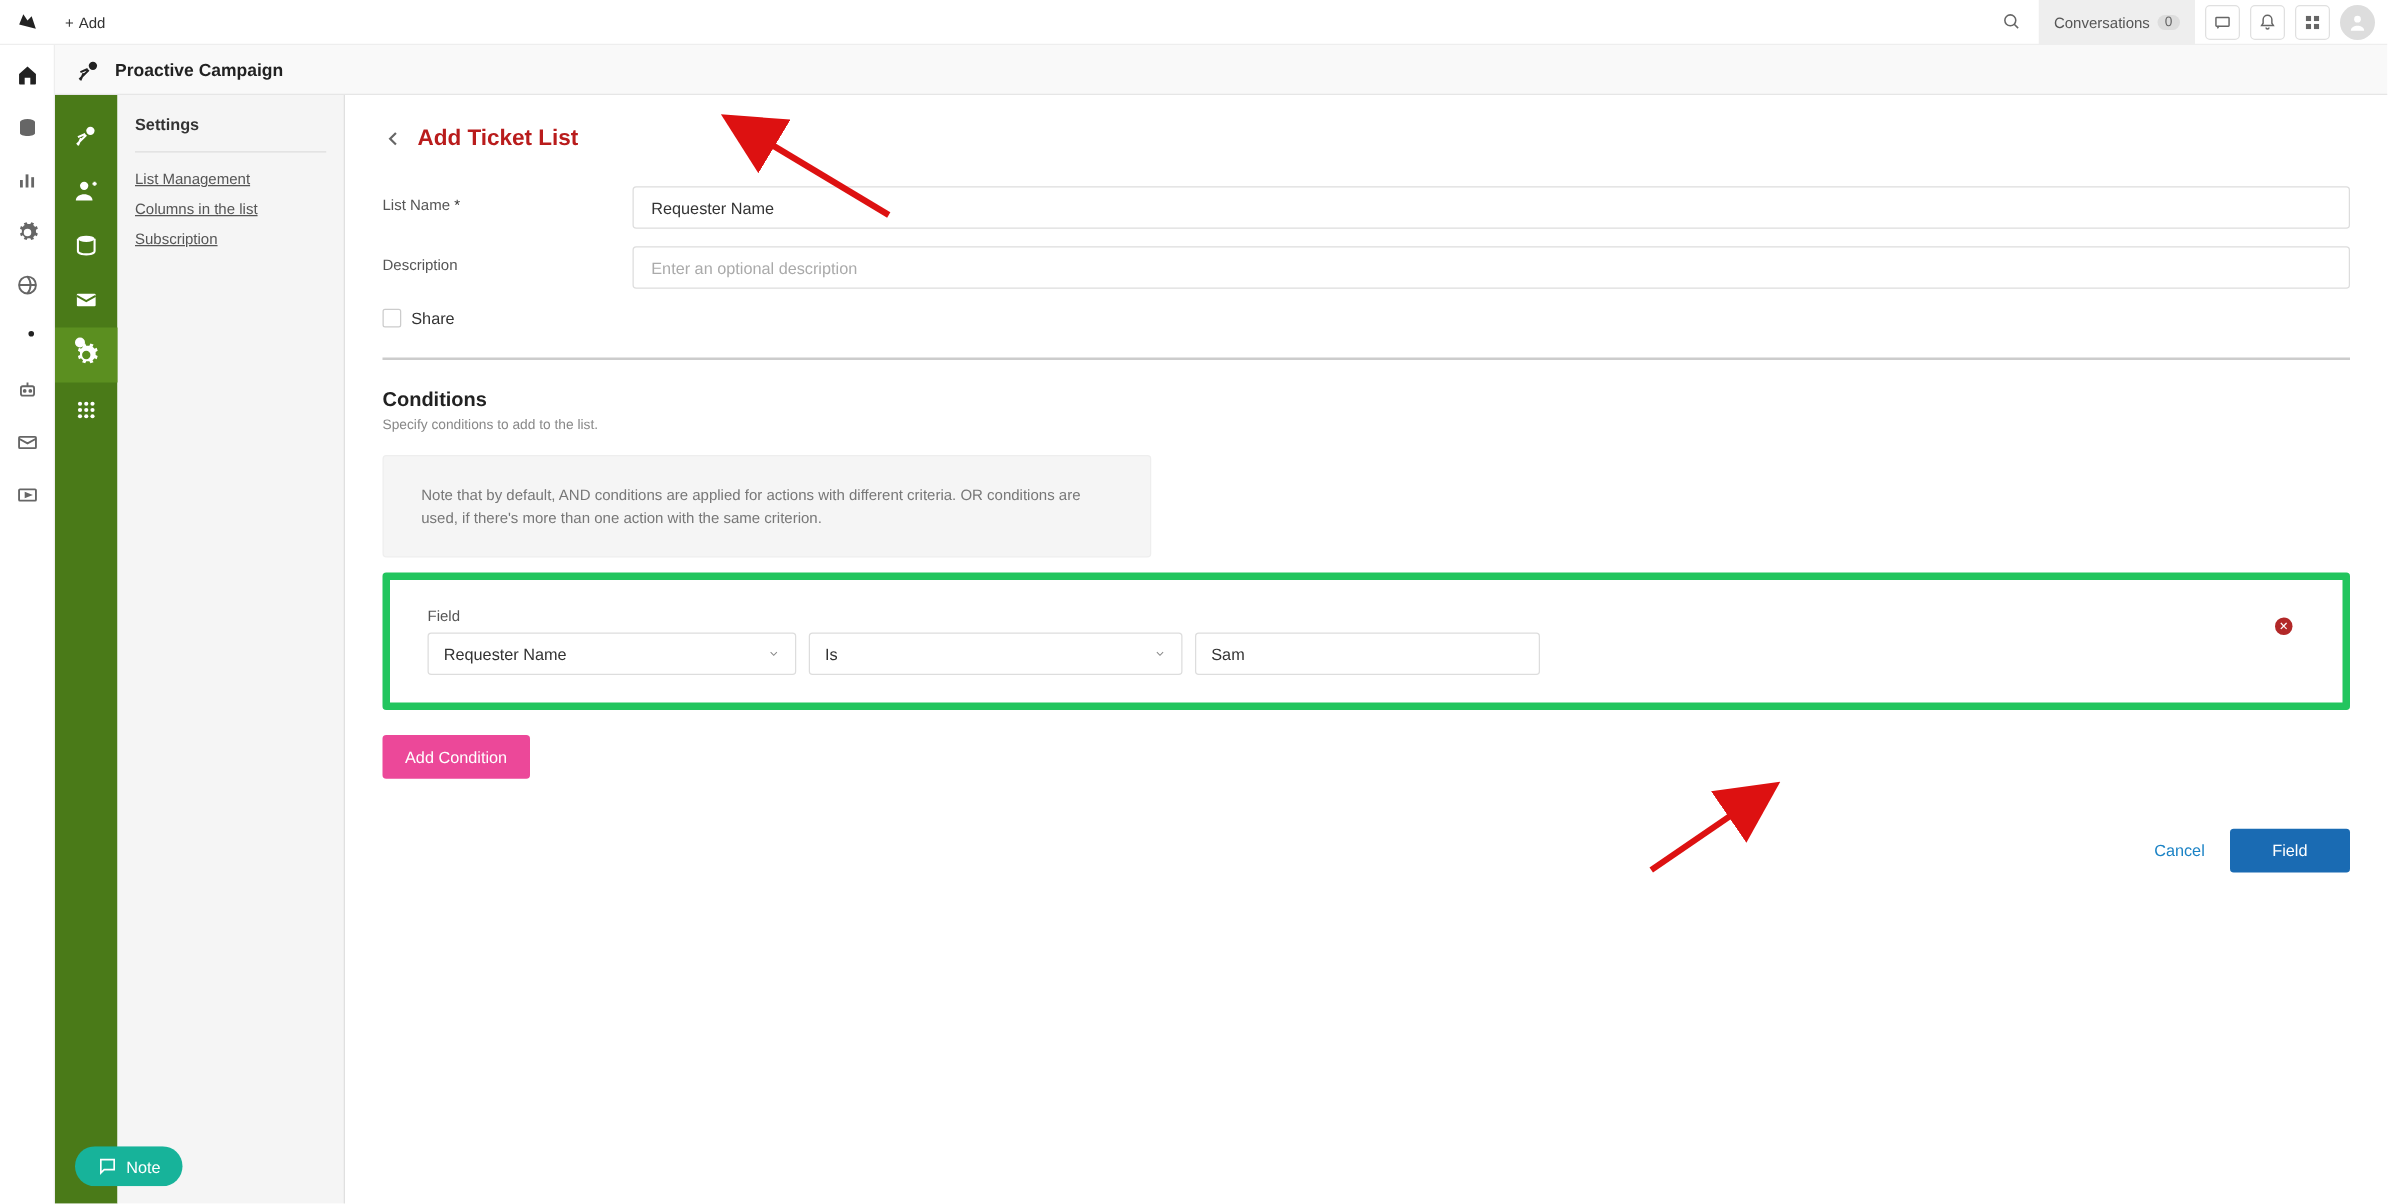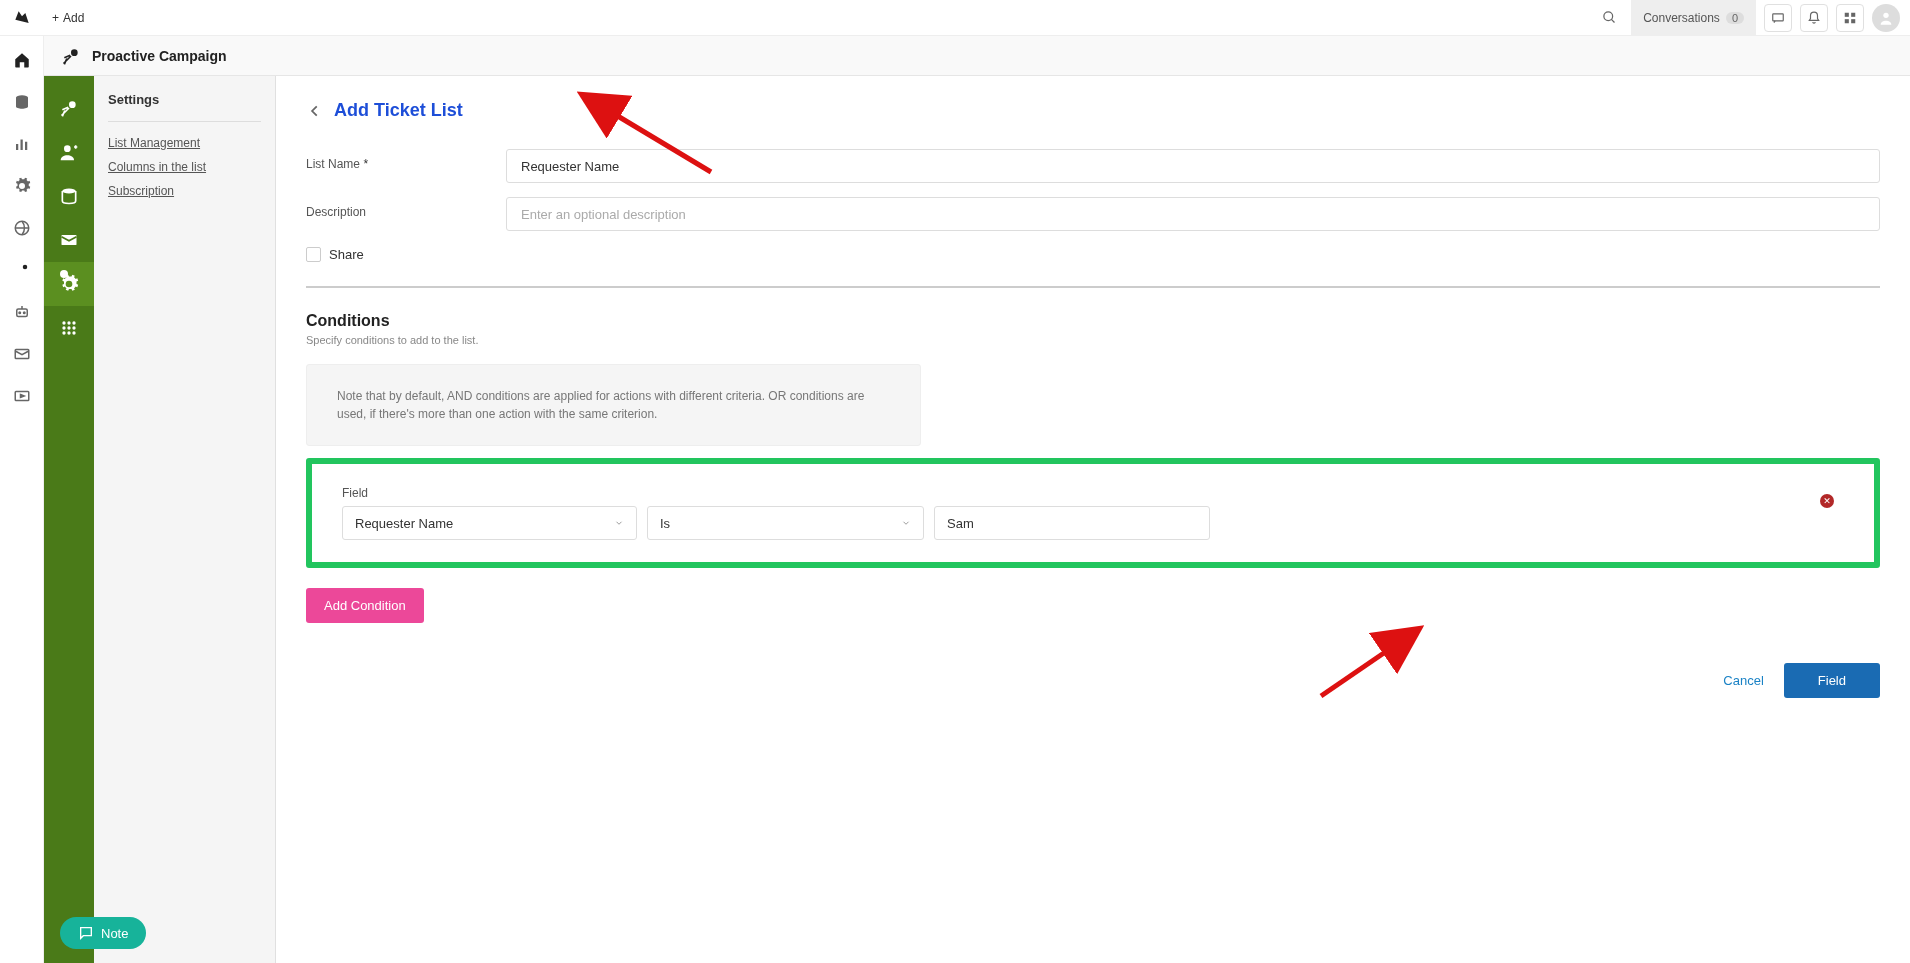--- a/index.html
+++ b/index.html
@@ -118,21 +118,21 @@
   .main {
     flex: 1; padding: 24px 30px; overflow-y: auto; position: relative;
   }
   .page-header {
     display: flex; align-items: center; gap: 10px; margin-bottom: 28px;
   }
   .back-chevron {
     width: 18px; height: 18px; display: flex; align-items: center; justify-content: center;
     cursor: pointer; color: #666;
   }
-  .page-title { font-size: 18px; font-weight: 600; color: #1d4ed8; }
+  .page-title { font-size: 18px; font-weight: 600; color: #b91c1c; }
 
   .form-row { display: flex; align-items: flex-start; margin-bottom: 14px; }
   .form-label { width: 200px; font-size: 12px; color: #555; padding-top: 8px; }
   .form-label .req { color: #333; }
   .form-input {
     flex: 1; height: 34px; border: 1px solid #ddd; border-radius: 3px;
     padding: 0 14px; font-size: 13px; color: #333;
   }
   .form-input::placeholder { color: #aaa; }
   .checkbox-row {
@@ -433,21 +433,21 @@
               <div class="cond-label">Field</div>
               <div class="select">
                 <span>Requester Name</span>
                 <span class="chev">
                   <svg width="10" height="10" viewBox="0 0 24 24" fill="none" stroke="currentColor" stroke-width="2">
                       <polyline points="6 9 12 15 18 9"></polyline>
                     </svg>
                 </span>
               </div>
             </div>
-            <div class="cond-col" style="width:277px">
+            <div class="cond-col" style="width:299px">
               <div class="select">
                 <span>Is</span>
                 <span class="chev">
                   <svg width="10" height="10" viewBox="0 0 24 24" fill="none" stroke="currentColor" stroke-width="2">
                       <polyline points="6 9 12 15 18 9"></polyline>
                     </svg>
                 </span>
               </div>
             </div>
             <div class="cond-col">

